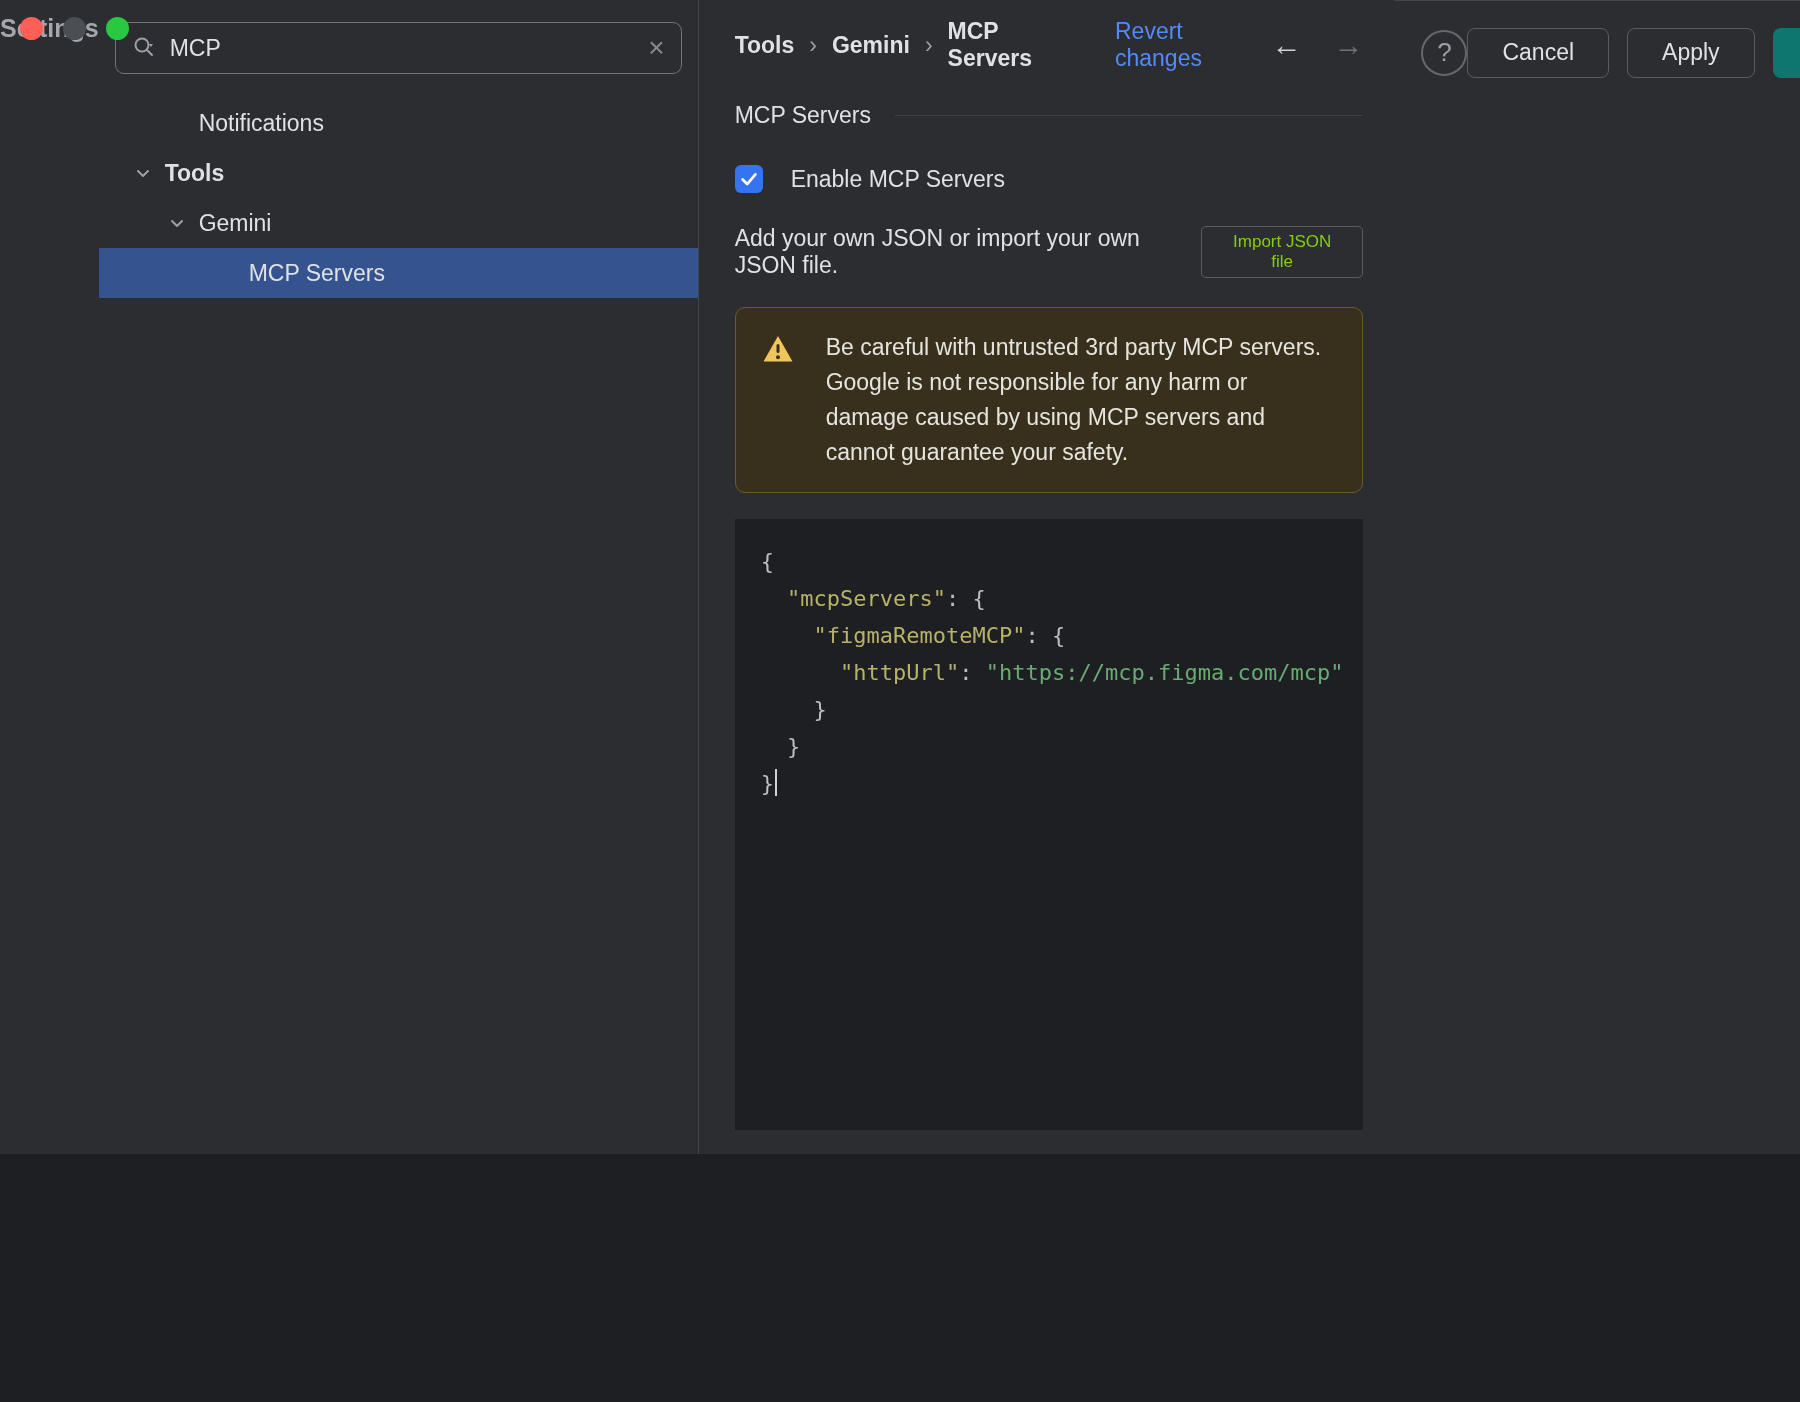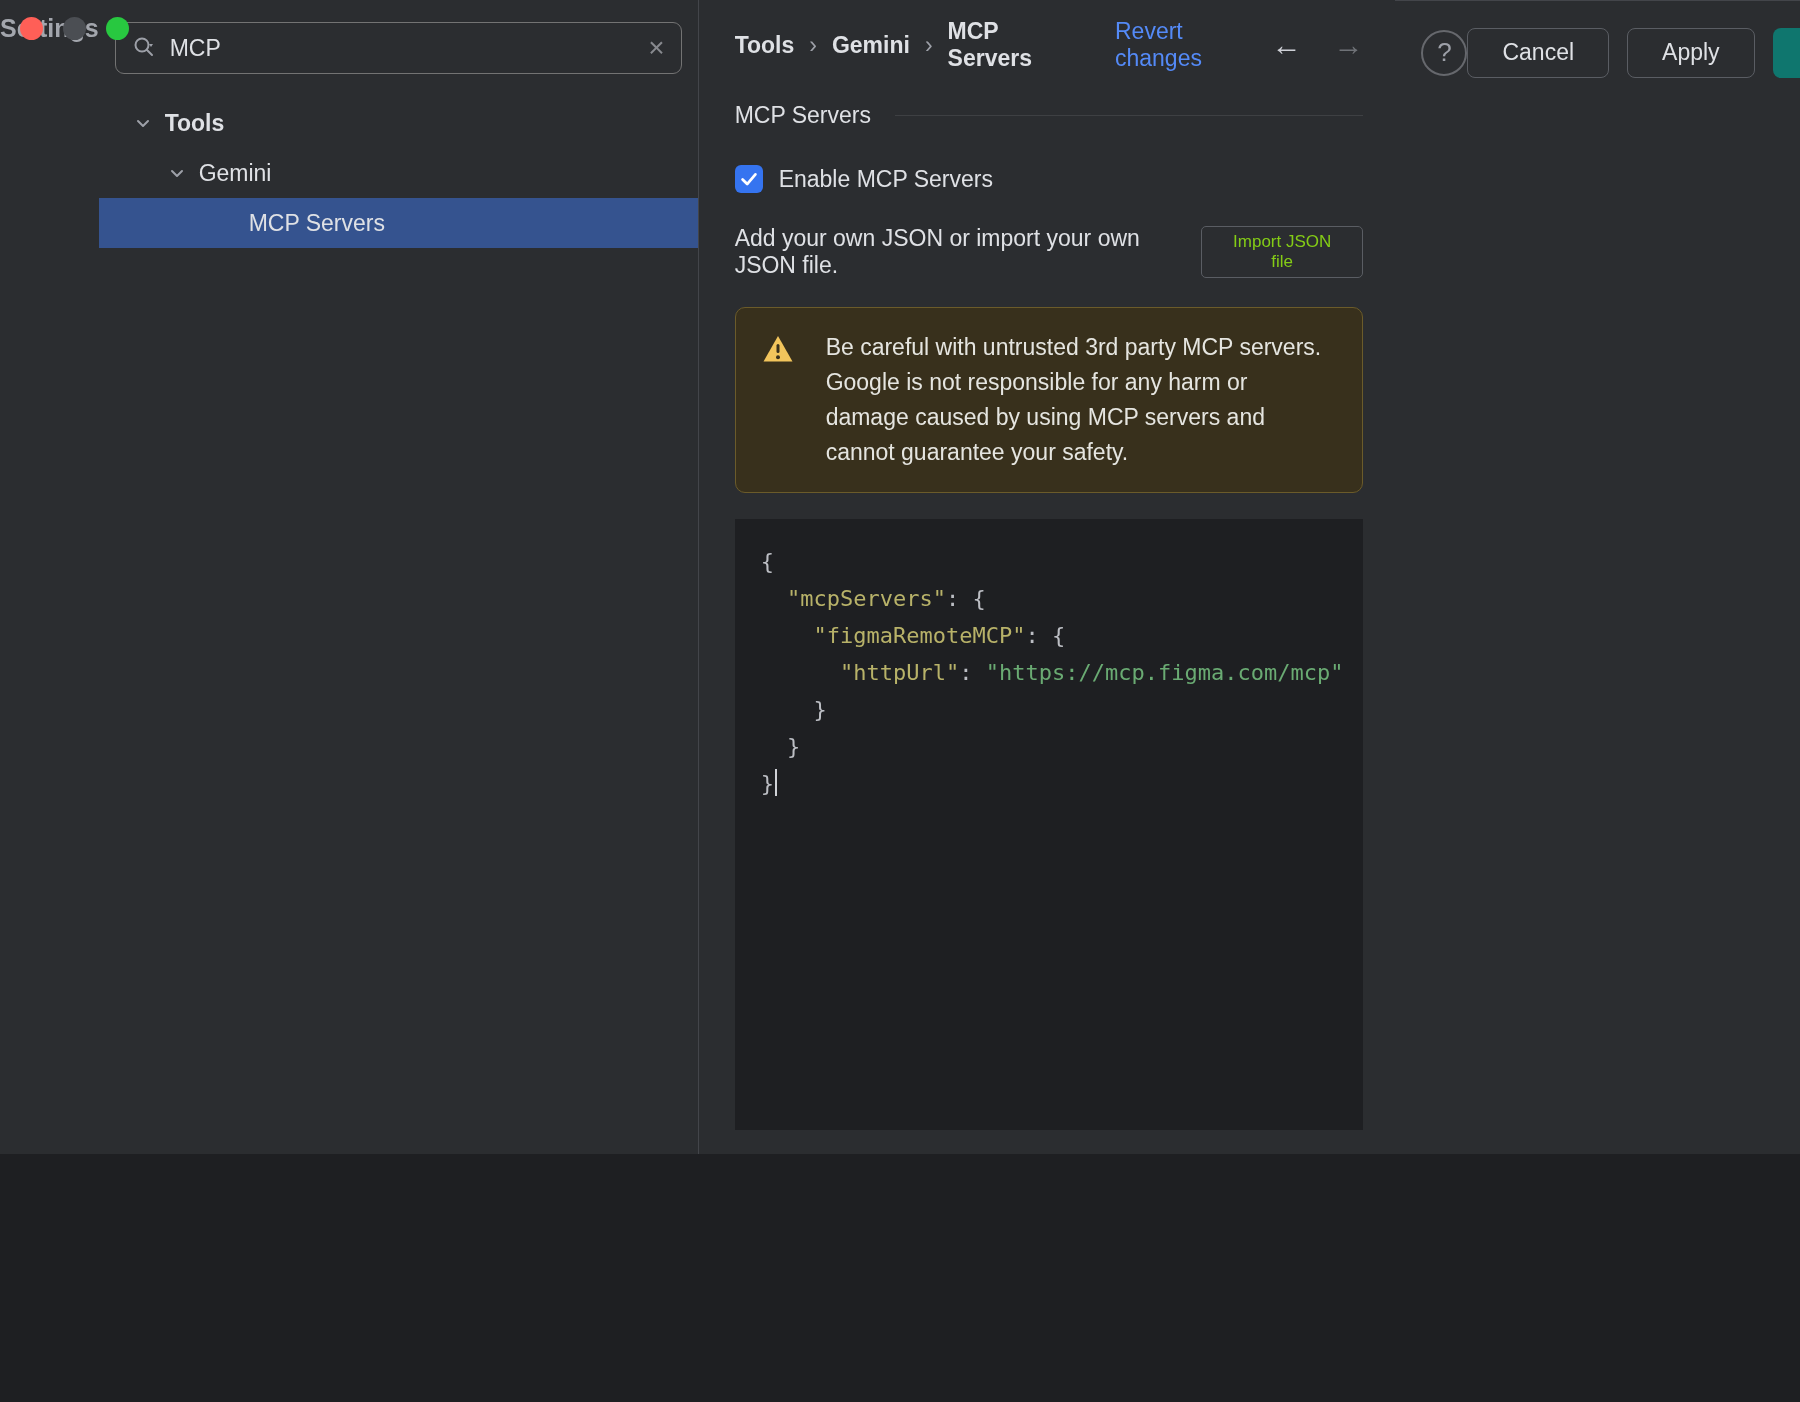--- a/index.html
+++ b/index.html
@@ -77,21 +77,21 @@
   .crumb { font-size: 23px; font-weight: 700; color: #dfe1e5; }
   .crumb-sep { font-size: 23px; color: #9da0a8; margin: 0 15px; }
   .revert-link { font-size: 23px; color: #548af7; margin-left: 30px; cursor: default; }
   .nav-arrows { margin-left: auto; display: flex; gap: 32px; font-size: 30px; line-height: 1; }
   .arrow-back { color: #ced0d6; } .arrow-fwd { color: #6f7277; }
 
   .section-row { display: flex; align-items: center; margin-top: 38px; }
   .section-title { font-size: 23px; color: #dfe1e5; white-space: nowrap; }
   .section-line { flex: 1; height: 1px; background: #3e4043; margin-left: 24px; }
 
-  .checkbox-row { display: flex; align-items: center; gap: 16px; margin-top: 36px; }
+  .checkbox-row { display: flex; align-items: center; gap: 28px; margin-top: 36px; }
   .checkbox {
     width: 28px; height: 28px; background: #3574f0; border-radius: 6px;
     display: flex; align-items: center; justify-content: center; flex: 0 0 auto;
   }
   .checkbox-label { font-size: 23px; }
 
   .addjson-row { display: flex; align-items: center; gap: 18px; margin-top: 32px; }
   .addjson-text { font-size: 23px; }
   .import-btn {
     height: 52px; padding: 0 26px;
@@ -171,20 +171,23 @@
             <circle cx="10" cy="10" r="6.5" stroke="#9da0a8" stroke-width="2"></circle>
             <line x1="15" y1="15" x2="20" y2="20" stroke="#9da0a8" stroke-width="2" stroke-linecap="round"></line>
             <path d="M17 9 L21 9 L19 12 Z" fill="#9da0a8"></path>
           </svg>
         </span>
         <input class="search-input" value="MCP" style="">
         <span class="clear-btn">×</span>
       </div>
 
       <div class="tree">
+        <div class="tree-row ind-1-noch">
+          <span>Notifications</span>
+        </div>
         <div class="tree-row bold ind-0">
           <span class="chev">
             <svg width="24" height="24" viewBox="0 0 24 24" fill="none">
                 <path d="M7 10 L12 15 L17 10" stroke="#9da0a8" stroke-width="2" stroke-linecap="round" stroke-linejoin="round"></path>
               </svg>
           </span>
           <span>Tools</span>
         </div>
         <div class="tree-row ind-1">
           <span class="chev">

